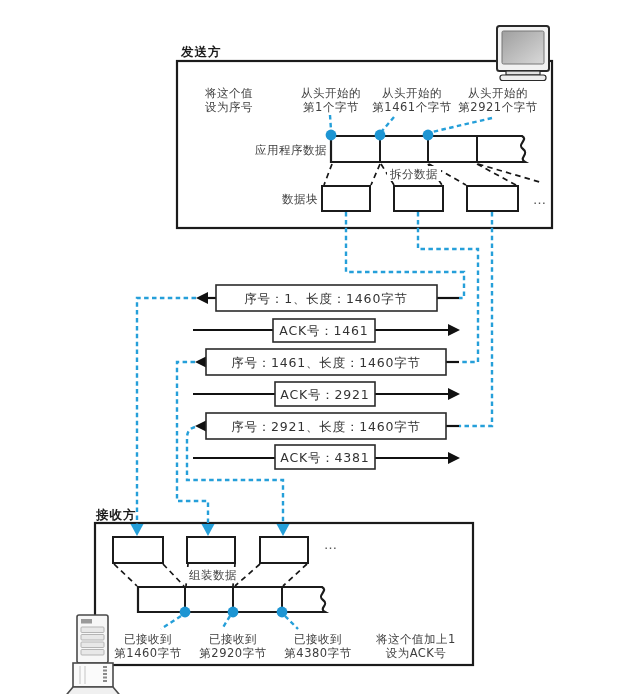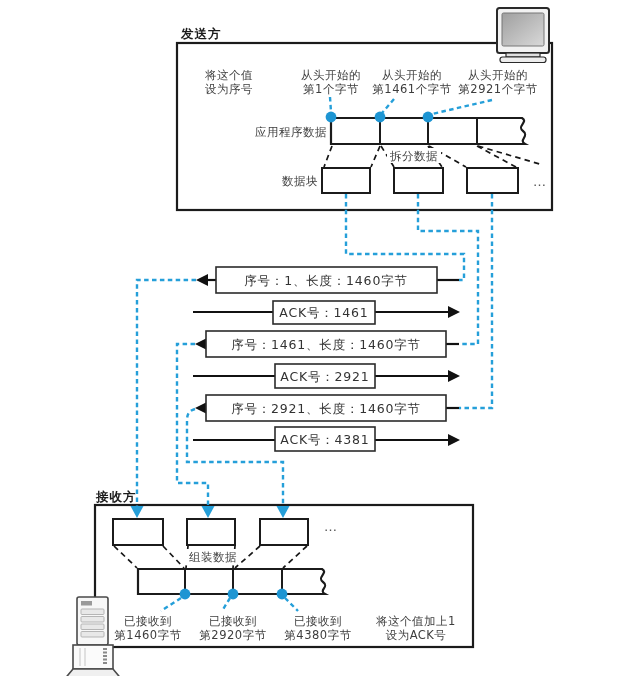--- a/index.html
+++ b/index.html
@@ -1,17 +1,17 @@
 <!DOCTYPE html>
 <html><head>
 <meta charset="utf-8">
 <style>
   html,body{margin:0;padding:0;background:#ffffff;}
   .stage{position:relative;width:624px;height:676px;background:#ffffff;overflow:hidden;
-         font-family:"DejaVu Sans","Liberation Sans",sans-serif;}
+         font-family:"DejaVu Sans","Liberation Sans",sans-serif;margin-top:18px;}
   svg{display:block;}
   text{font-family:"DejaVu Sans","Liberation Sans",sans-serif;fill:#3d3d3d;}
   .title{font-size:12.5px;font-weight:bold;fill:#1c1c1c;letter-spacing:1px;}
   .lbl{font-size:11.5px;letter-spacing:0.5px;}
   .msg{font-size:12.5px;letter-spacing:0.8px;fill:#333;}
   .dots{font-size:13px;fill:#555;letter-spacing:1px;}
 </style>
 </head>
 <body>
 

